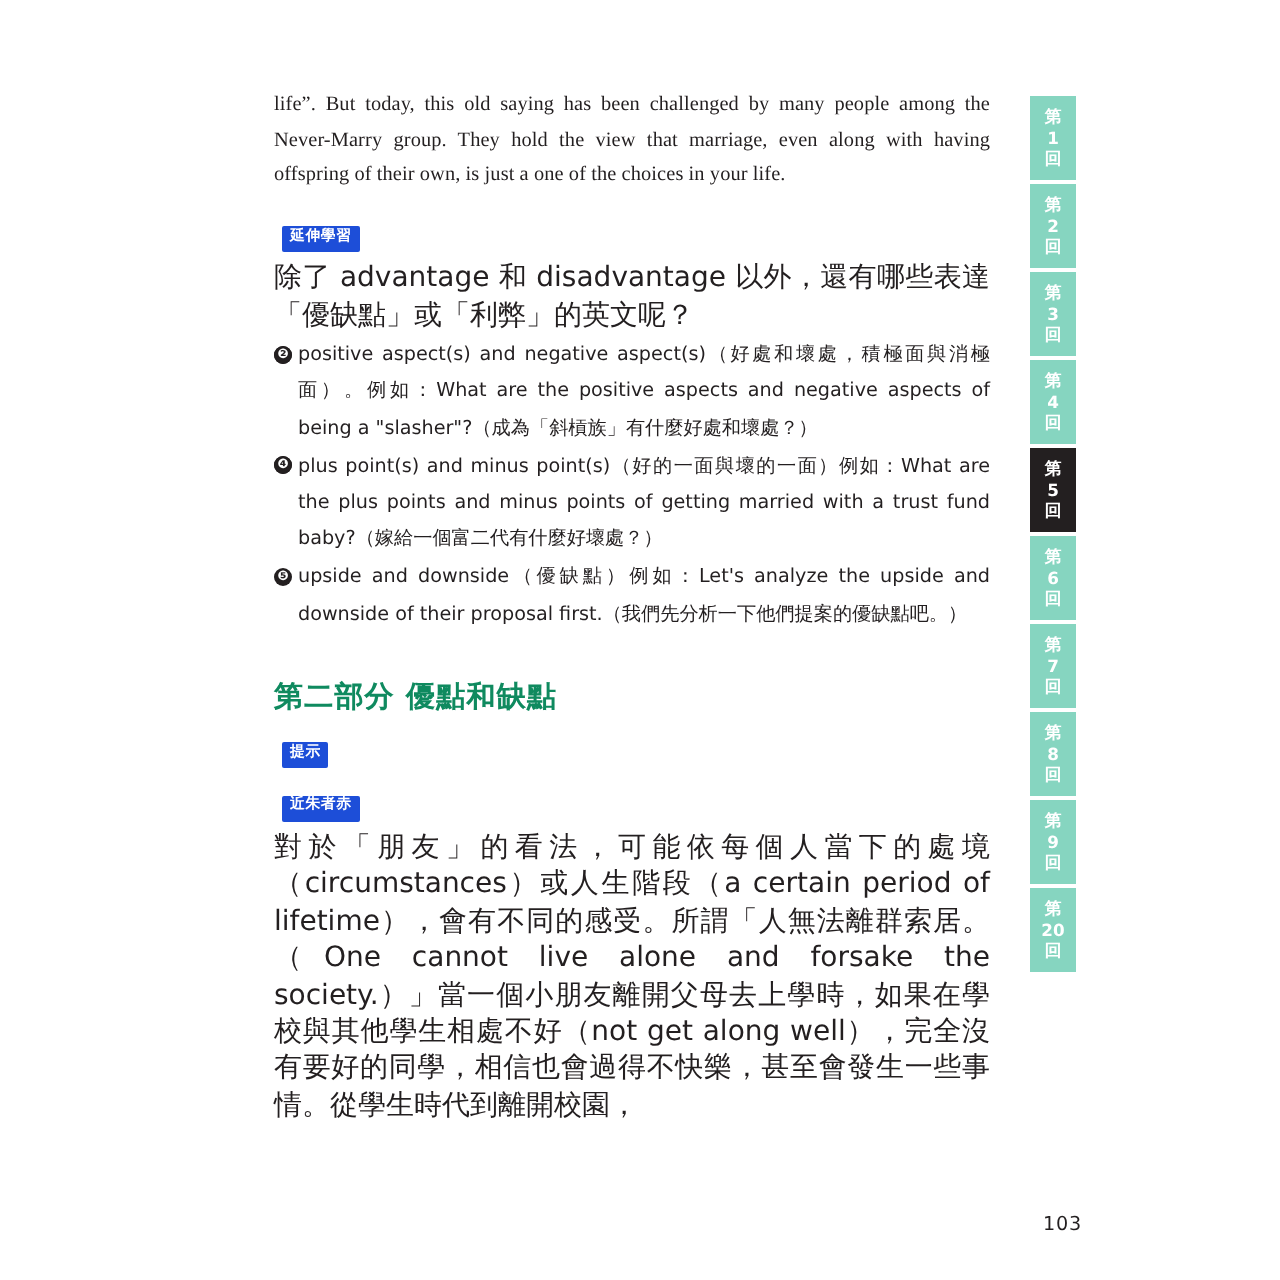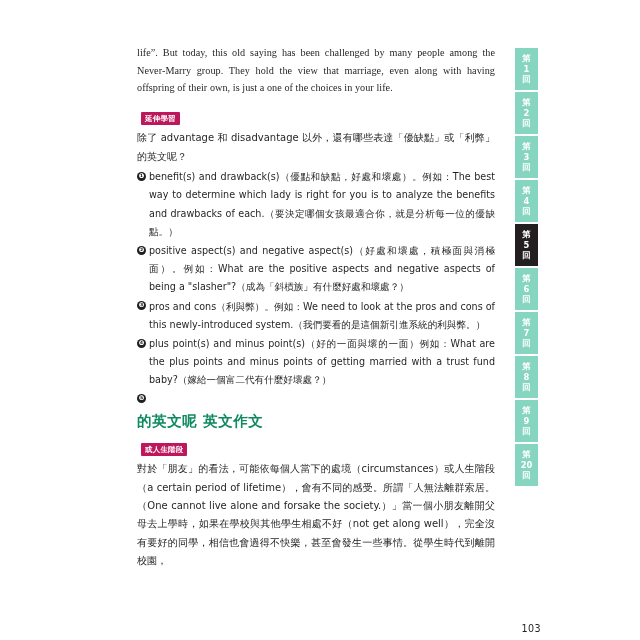--- a/index.html
+++ b/index.html
@@ -37,39 +37,39 @@
     color: #231f20;
     text-align: justify;
     text-justify: inter-word;
     margin: 0 0 6px 0;
     letter-spacing: 0.05px;
   }
 
   
   .badge {
     display: inline-block;
-    background: #be185d;
-    color: #ffffff;
-    font-family: Liberation Sans, sans-serif;
+    background: #1d4ed8;
+    color: #ffffff;
+    font-family: Liberation Mono, monospace;
     font-size: 7.4px;
     font-weight: bold;
     line-height: 1;
     padding: 2.6px 4px 3.2px 4px;
     letter-spacing: 0.3px;
     white-space: nowrap;
     border-radius: 1px;
   }
   .badge-wrap {
     margin: 10px 0 4px 4px;
   }
   .badge-wrap.tight { margin-top: 7px; }
 
   .para-cn {
     font-family: "DejaVu Sans", sans-serif;
-    font-size: 10px;
+    font-size: 14px;
     line-height: 18.4px;
     color: #231f20;
     text-align: justify;
     margin: 0 0 2px 0;
   }
 
   
   .num-list {
     margin: 2px 0 0 0;
     padding: 0;
@@ -139,21 +139,21 @@
   .tab .t-line { display: block; }
   .tab.active {
     background: #231f20;
     color: #ffffff;
   }
 
   
   .page-number {
     position: absolute;
     right: 27px;
-    bottom: 6px;
+    bottom: 22px;
     font-family: "DejaVu Sans", sans-serif;
     font-size: 9.6px;
     color: #231f20;
     letter-spacing: 0.4px;
   }
 </style>
 </head>
 <body>
 
 <div id="page">
@@ -164,45 +164,47 @@
 
     <div class="badge-wrap">
       <span class="badge">延伸學習</span>
     </div>
 
     <p class="para-cn">除了 advantage 和 disadvantage 以外，還有哪些表達「優缺點」或「利弊」的英文呢？</p>
 
     <ul class="num-list">
       <li class="num-item">
         <span class="num-badge">❶</span>
-        <span>benefit(s) and drawback(s)（優點和缺點，好處和壞處）。例如：The best way to determine which lady is right for you is to analyze the benefits and drawbacks of each.（要決定哪個女孩最適合你，就是分析每一位的優缺點。）</span>
       </li>
       <li class="num-item">
         <span class="num-badge">❷</span>
         <span>positive aspect(s) and negative aspect(s)（好處和壞處，積極面與消極面）。例如：What are the positive aspects and negative aspects of being a "slasher"?（成為「斜槓族」有什麼好處和壞處？）</span>
       </li>
       <li class="num-item">
         <span class="num-badge">❸</span>
-        <span>pros and cons（利與弊）。例如：We need to look at the pros and cons of this newly-introduced system.（我們要看的是這個新引進系統的利與弊。）</span>
       </li>
       <li class="num-item">
         <span class="num-badge">❹</span>
         <span>plus point(s) and minus point(s)（好的一面與壞的一面）例如：What are the plus points and minus points of  getting married with a trust fund baby?（嫁給一個富二代有什麼好壞處？）</span>
       </li>
       <li class="num-item">
         <span class="num-badge">❺</span>
+        <span>upside and downside（優缺點）例如：Let's analyze the upside and downside of their proposal first.（我們先分析一下他們提案的優缺點吧。）</span>
       </li>
     </ul>
 
-    <h2 class="part-heading">的英文呢 英文作文</h2>
-
-
+    <h2 class="part-heading">第二部分 優點和缺點</h2>
 
     <div class="badge-wrap tight">
-      <span class="badge">或人生階段</span>
+      <span class="badge">提示</span>
+    </div>
+
+
+    <div class="badge-wrap tight">
+      <span class="badge">近朱者赤</span>
     </div>
 
     <p class="para-cn">對於「朋友」的看法，可能依每個人當下的處境（circumstances）或人生階段（a certain period of lifetime），會有不同的感受。所謂「人無法離群索居。（One cannot live alone and forsake the society.）」當一個小朋友離開父母去上學時，如果在學校與其他學生相處不好（not get along well），完全沒有要好的同學，相信也會過得不快樂，甚至會發生一些事情。從學生時代到離開校園，</p>
 
   </div>
 
   <div class="tab-rail">
     <div class="tab">
       <span class="t-line">第</span>
       <span class="t-line">1</span>

